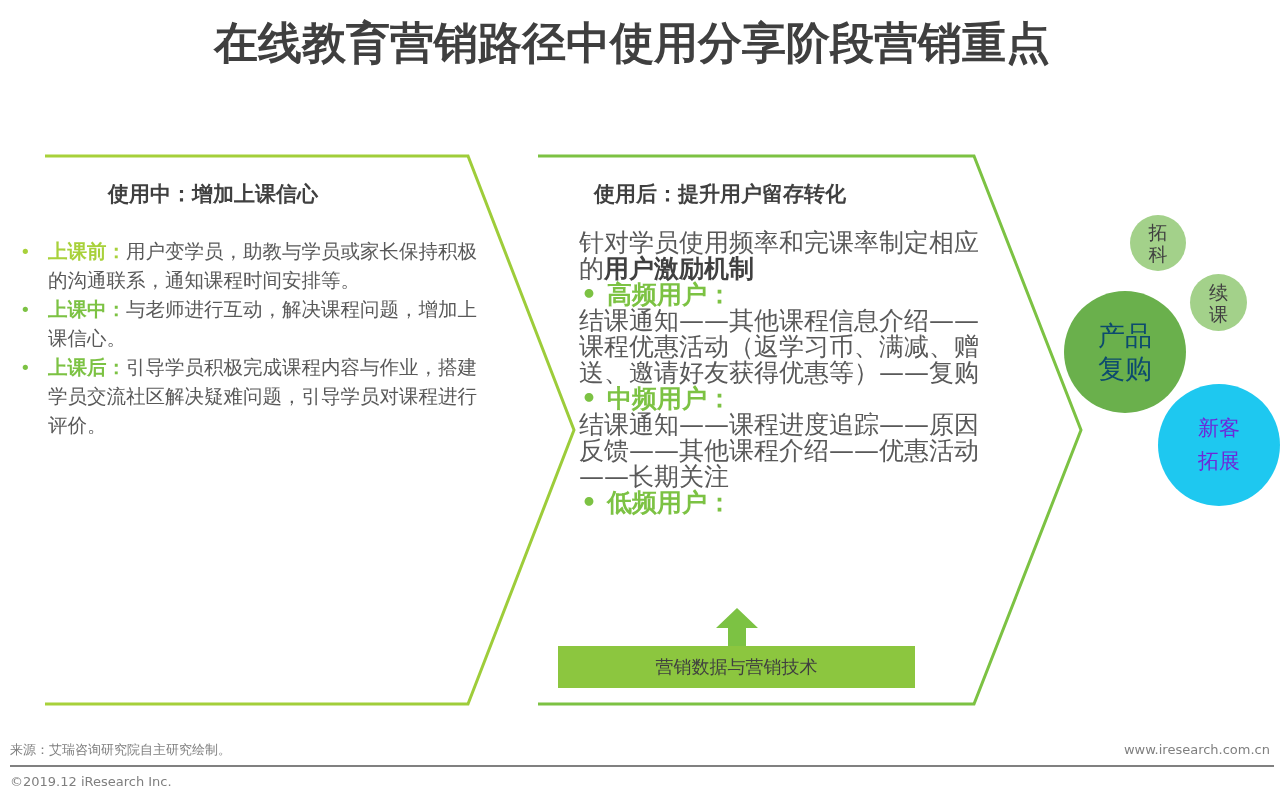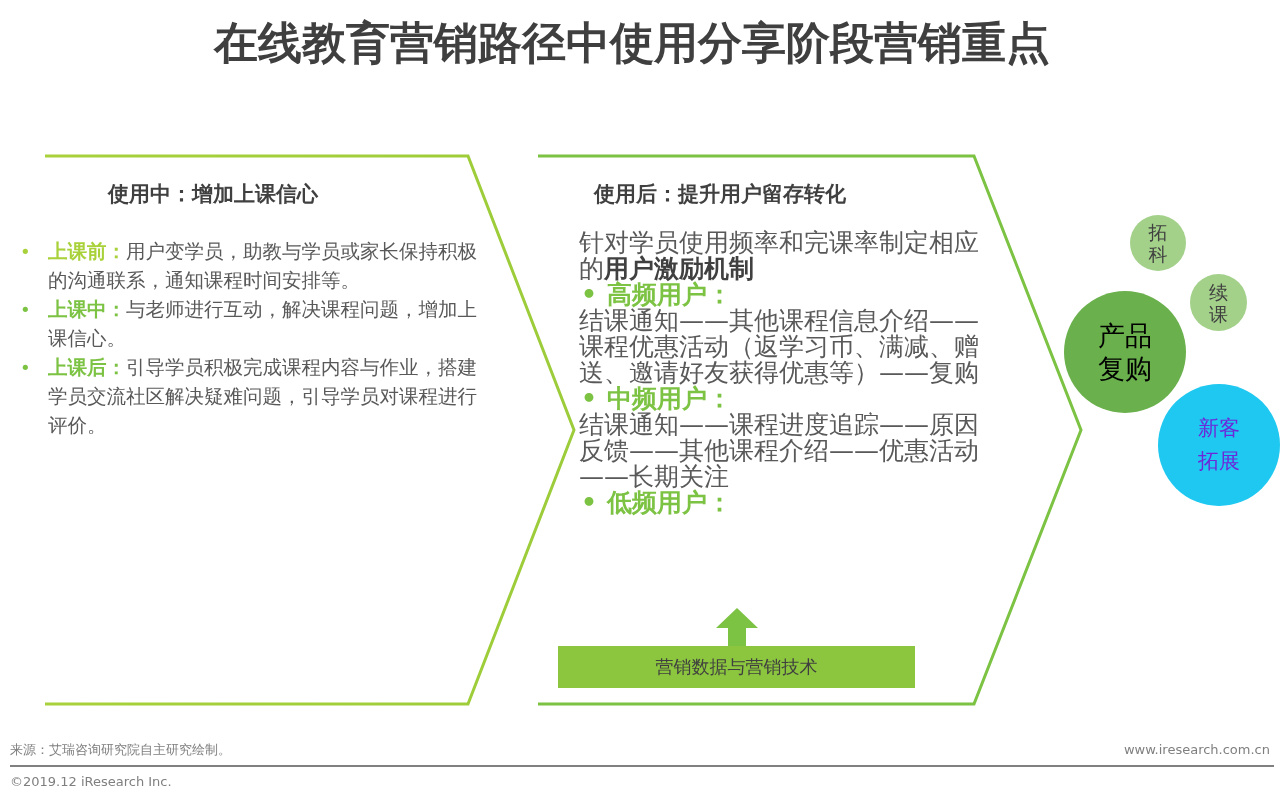--- a/index.html
+++ b/index.html
@@ -107,21 +107,21 @@
 <div class="tech-bar">营销数据与营销技术</div>
 
 <div class="bubble" style="left:1130px; top:215px; width:56px; height:56px; background:#a3d18a; color:#404040; font-size:19px; line-height:22px;">
   <span>拓</span>
   <span>科</span>
 </div>
 <div class="bubble" style="left:1190px; top:274px; width:57px; height:57px; background:#a3d18a; color:#404040; font-size:19px; line-height:22px;">
   <span>续</span>
   <span>课</span>
 </div>
-<div class="bubble" style="left:1064px; top:291px; width:122px; height:122px; background:#6ab04c; color:#000000; font-size:27px; line-height:33px;">
+<div class="bubble" style="left:1064px; top:291px; width:122px; height:122px; background:#6ab04c; color:#0c4a6e; font-size:27px; line-height:33px;">
   <span>产品</span>
   <span>复购</span>
 </div>
 <div class="bubble" style="left:1158px; top:384px; width:122px; height:122px; background:#1ec8f0; color:#6d28d9; font-size:21px; line-height:33px;">
   <span>新客</span>
   <span>拓展</span>
 </div>
 
 <div class="source">来源：艾瑞咨询研究院自主研究绘制。</div>
 <div class="divider"></div>

